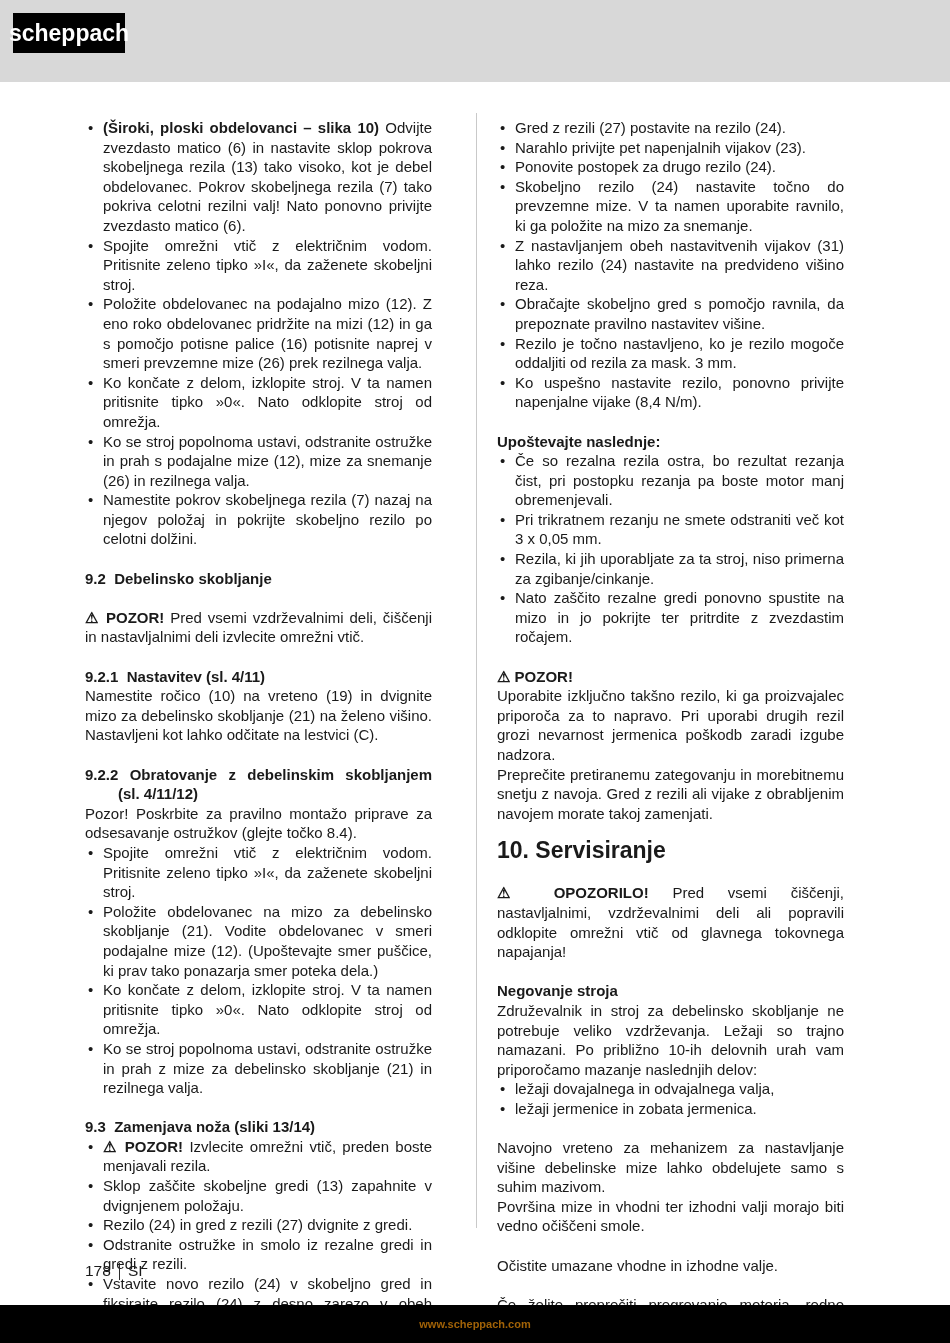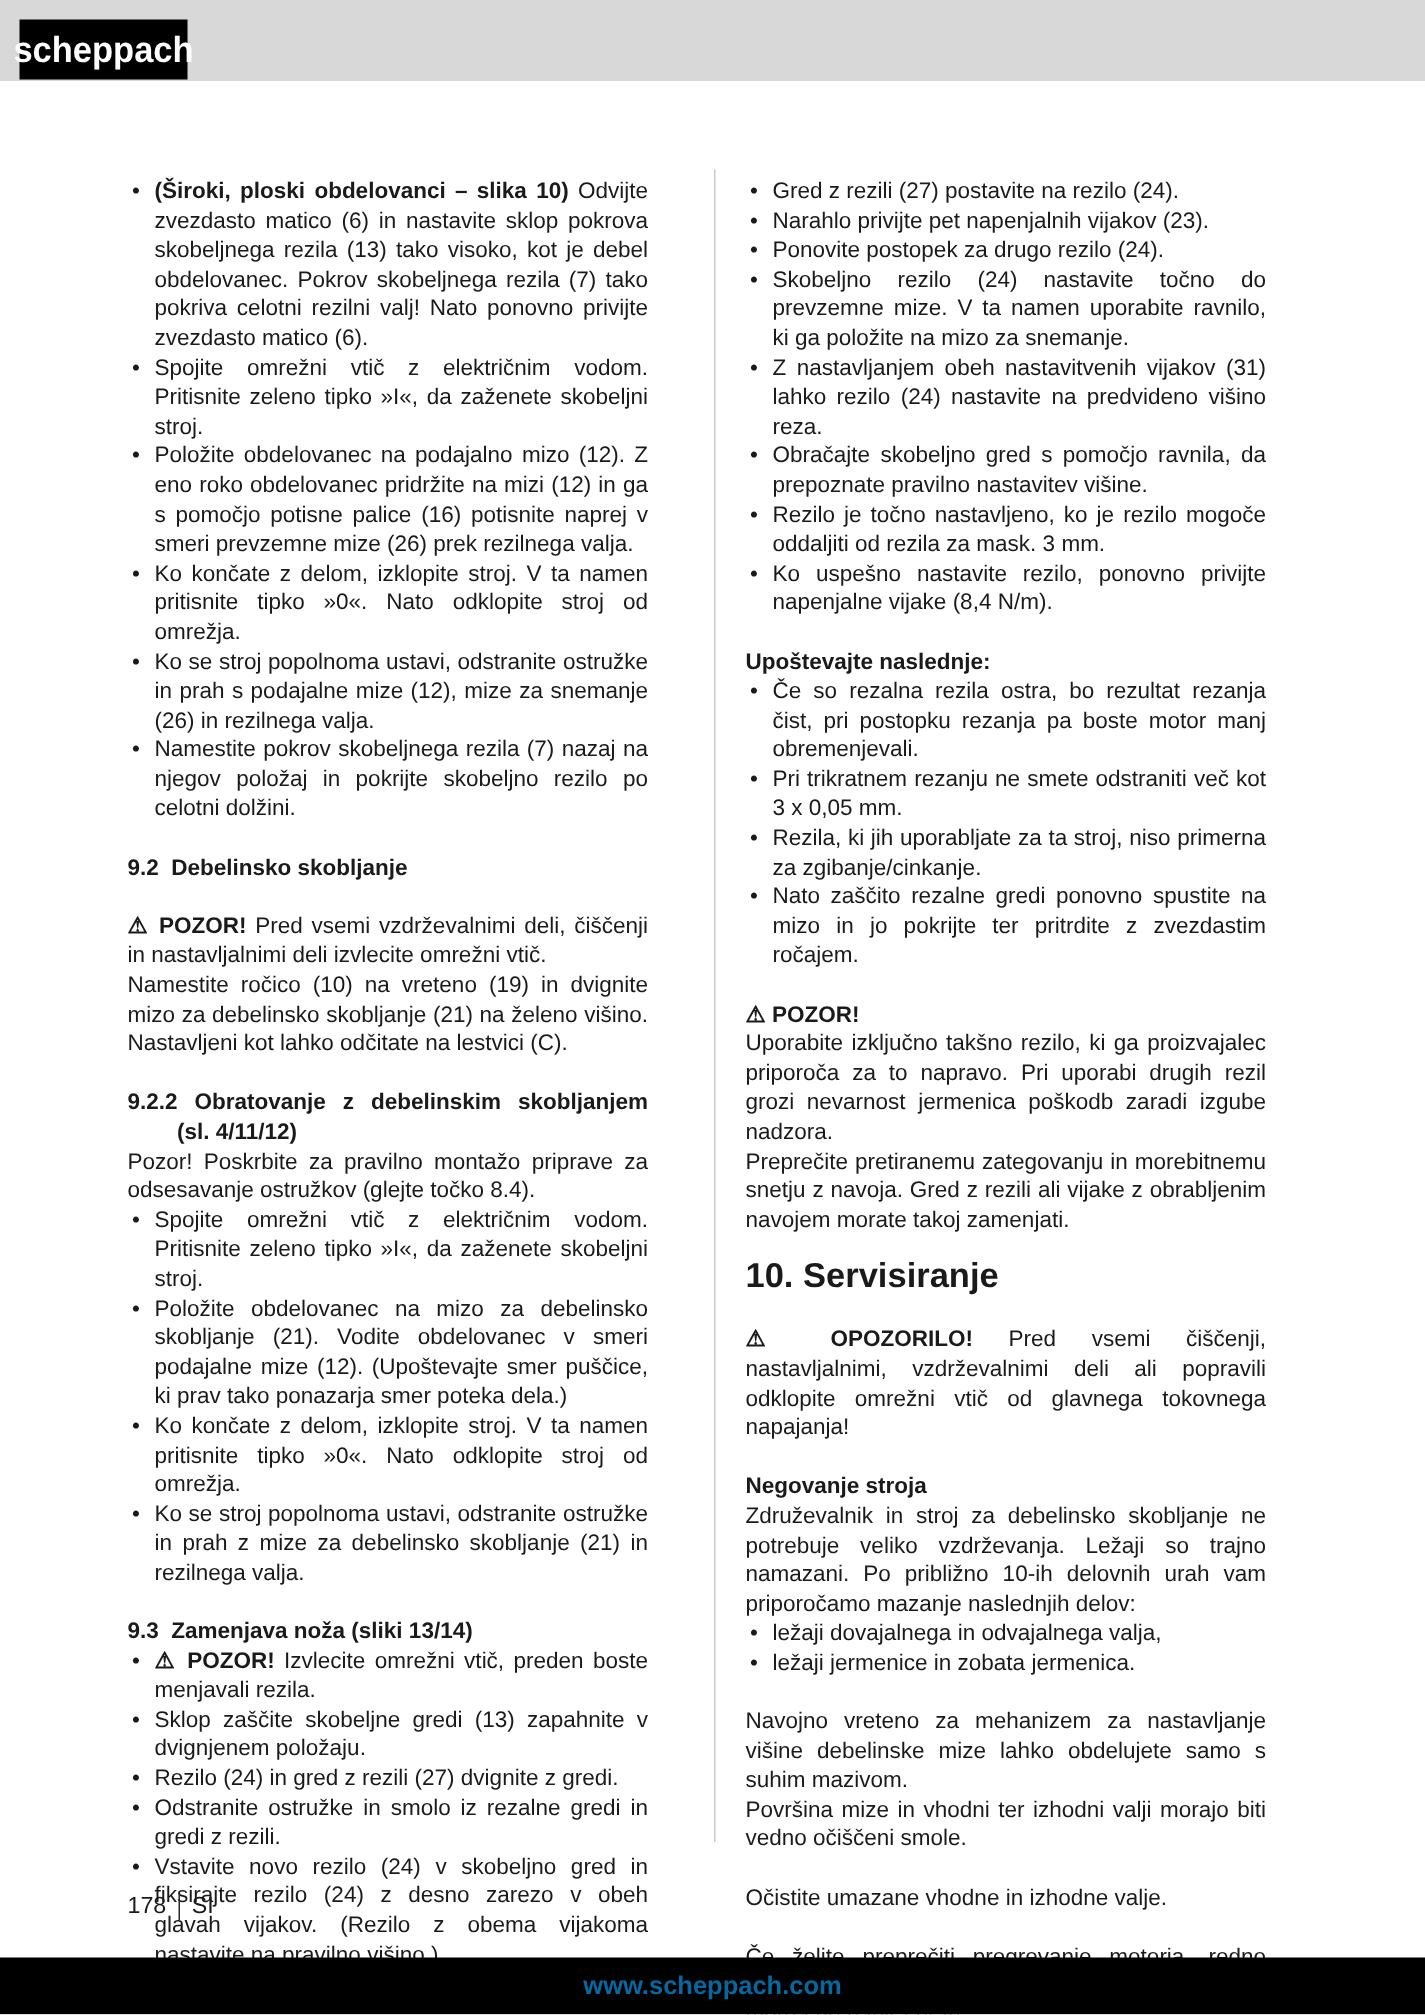--- a/index.html
+++ b/index.html
@@ -1,20 +1,20 @@
 <!DOCTYPE html>
 <html><head>
 <meta charset="utf-8">
 <style>
   html,body{margin:0;padding:0;background:#fff;}
   .page{
     position:relative;width:950px;height:1343px;background:#ffffff;
     font-family:"Liberation Sans",sans-serif;color:#1a1a1a;overflow:hidden;
   }
-  .header-band{position:absolute;left:0;top:0;width:950px;height:54px;background:#d8d8d8;}
+  .header-band{position:absolute;left:0;top:0;width:950px;height:82px;background:#d8d8d8;}
   .logo-box{
     position:absolute;left:13px;top:13px;width:112px;height:40px;background:#000;
     display:flex;align-items:center;justify-content:center;
   }
   .logo-text{color:#fff;font-weight:bold;font-size:23px;letter-spacing:0px;transform:scaleY(1.05);}
   .col{position:absolute;top:118px;width:347px;font-size:15px;line-height:19.6px;}
   .col-left{left:85px;}
   .col-right{left:497px;}
   .col-divider{position:absolute;left:476px;top:113px;width:1px;height:1115px;background:#c9c9c9;}
   .para{margin:0;text-align:justify;}
@@ -25,21 +25,21 @@
   .blist li{position:relative;padding-left:18px;text-align:justify;}
   .blist li::before{content:"\2022";position:absolute;left:3px;}
   .jline{text-align:justify;text-align-last:justify;}
   .h-line2{padding-left:33px;}
   .page-number{position:absolute;left:85px;top:1262px;font-size:15.5px;display:flex;align-items:center;}
   .vbar{display:inline-block;width:1px;height:17px;background:#2a2a2a;margin:0 8px;}
   .footer-bar{
     position:absolute;left:0;bottom:0;width:950px;height:38px;background:#000;
     display:flex;align-items:center;justify-content:center;
   }
-  .footer-url{color:#0369a1;font-weight:bold;font-size:17px;}
+  .footer-url{color:#a16207;font-weight:bold;font-size:11px;}
 </style>
 </head>
 <body>
 
 <div class="page">
 
   <div class="header-band">
     <div class="logo-box">
       <span class="logo-text">scheppach</span>
     </div>
@@ -49,20 +49,21 @@
       <ul class="blist">
         <li><strong>(Široki, ploski obdelovanci – slika 10)</strong> Odvijte zvezdasto matico (6) in nastavite sklop pokrova skobeljnega rezila (13) tako visoko, kot je debel obdelovanec. Pokrov skobeljnega rezila (7) tako pokriva celotni rezilni valj! Nato ponovno privijte zvezdasto matico (6).</li>
         <li>Spojite omrežni vtič z električnim vodom. Pritisnite zeleno tipko »I«, da zaženete skobeljni stroj.</li>
         <li>Položite obdelovanec na podajalno mizo (12). Z eno roko obdelovanec pridržite na mizi (12) in ga s pomočjo potisne palice (16) potisnite naprej v smeri prevzemne mize (26) prek rezilnega valja.</li>
         <li>Ko končate z delom, izklopite stroj. V ta namen pritisnite tipko »0«. Nato odklopite stroj od omrežja.</li>
         <li>Ko se stroj popolnoma ustavi, odstranite ostružke in prah s podajalne mize (12), mize za snemanje (26) in rezilnega valja.</li>
         <li>Namestite pokrov skobeljnega rezila (7) nazaj na njegov položaj in pokrijte skobeljno rezilo po celotni dolžini.</li>
       </ul>
       <div class="h3 gap">9.2  Debelinsko skobljanje</div>
       <p class="para gap"><strong>⚠ POZOR!</strong> Pred vsemi vzdrževalnimi deli, čiščenji in nastavljalnimi deli izvlecite omrežni vtič.</p>
+      <div class="h3 gap">9.2.1  Nastavitev (sl. 4/11)</div>
       <p class="para">Namestite ročico (10) na vreteno (19) in dvignite mizo za debelinsko skobljanje (21) na želeno višino. Nastavljeni kot lahko odčitate na lestvici (C).</p>
       <div class="h3 gap"><div class="jline">9.2.2 Obratovanje z debelinskim skobljanjem</div><div class="h-line2">(sl. 4/11/12)</div></div>
       <p class="para">Pozor! Poskrbite za pravilno montažo priprave za odsesavanje ostružkov (glejte točko 8.4).</p>
       <ul class="blist">
         <li>Spojite omrežni vtič z električnim vodom. Pritisnite zeleno tipko »I«, da zaženete skobeljni stroj.</li>
         <li>Položite obdelovanec na mizo za debelinsko skobljanje (21). Vodite obdelovanec v smeri podajalne mize (12). (Upoštevajte smer puščice, ki prav tako ponazarja smer poteka dela.)</li>
         <li>Ko končate z delom, izklopite stroj. V ta namen pritisnite tipko »0«. Nato odklopite stroj od omrežja.</li>
         <li>Ko se stroj popolnoma ustavi, odstranite ostružke in prah z mize za debelinsko skobljanje (21) in rezilnega valja.</li>
       </ul>
       <div class="h3 gap">9.3  Zamenjava noža (sliki 13/14)</div>

